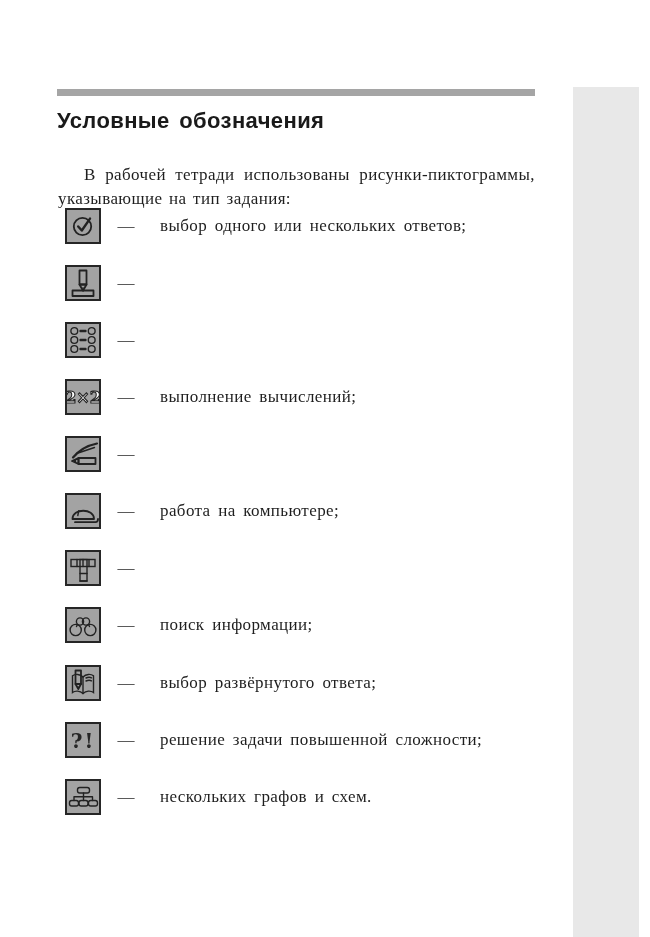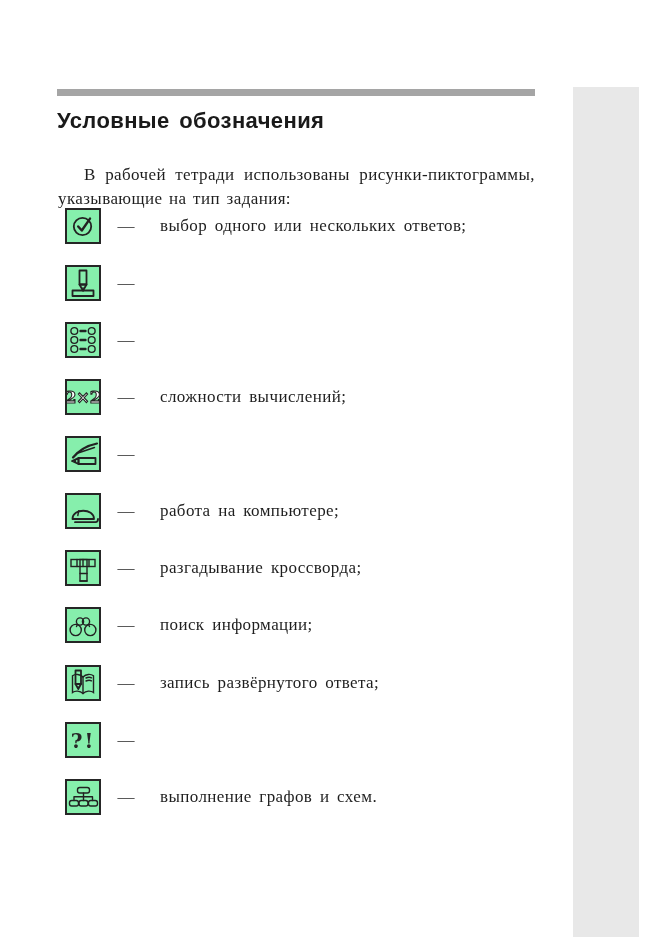--- a/index.html
+++ b/index.html
@@ -45,21 +45,21 @@
   .item{
     position:absolute;left:65px;
     height:36px;
     display:flex;align-items:center;
     white-space:nowrap;
   }
   .pict{
     flex:0 0 auto;
     width:32px;height:32px;
     border:2px solid #262626;
-    background:#86efac;
+    background:#a3a3a3;
     display:inline-block;
   }
   .pict svg{display:block;width:32px;height:32px;}
   .dash{
     display:inline-block;
     margin-left:15px;
     width:20px;
     font-size:17px;
     color:#3c3c3c;
     text-align:center;
@@ -128,21 +128,21 @@
       <span class="dash">—</span>
     </div>
 
     <div class="item" style="top:379px">
       <span class="pict">
         <svg viewBox="0 0 32 32">
             <text x="16" y="22" text-anchor="middle" font-family="DejaVu Serif, serif" font-weight="bold" font-size="16" fill="#ffffff" stroke="#222" stroke-width="1.1">2×2</text>
           </svg>
       </span>
       <span class="dash">—</span>
-      <span class="label">сложности вычислений;</span>
+      <span class="label">выполнение вычислений;</span>
     </div>
 
     <div class="item" style="top:436px">
       <span class="pict">
         <svg viewBox="0 0 32 32">
             <path class="ic" style="stroke-width:2.2" d="M6 19.5 Q15 8.5 30 5.5"></path>
             <path class="ic-thin" d="M9.5 15.5 L27.5 9.5"></path>
             <rect class="ic" x="11.5" y="20" width="17" height="6"></rect>
             <path class="ic" d="M11.5 20 l-6.5 3 l6.5 3 z"></path>
             <path class="ic-fill" d="M5 23 l4.2 -1.9 v3.8 z"></path>
@@ -166,21 +166,20 @@
     <div class="item" style="top:550px">
       <span class="pict">
         <svg viewBox="0 0 32 32">
           <rect class="ic-thin" x="4" y="7.5" width="24" height="7"></rect>
           <path class="ic-thin" d="M10 7.5 V14.5 M16 7.5 V14.5 M22 7.5 V14.5"></path>
           <rect class="ic-thin" x="13" y="7.5" width="7" height="21.5"></rect>
           <path class="ic-thin" d="M13 21.5 H20 M13 29 H20"></path>
         </svg>
       </span>
       <span class="dash">—</span>
-      <span class="label">разгадывание кроссворда;</span>
     </div>
 
     <div class="item" style="top:607px">
       <span class="pict">
         <svg viewBox="0 0 32 32">
           <circle class="ic-thin" cx="8.7" cy="21" r="5.6"></circle>
             <circle class="ic-thin" cx="23.3" cy="21" r="5.6"></circle>
           <circle class="ic-thin" cx="13" cy="12.5" r="3.6"></circle>
             <circle class="ic-thin" cx="19" cy="12.5" r="3.6"></circle>
           <path class="ic-thin" d="M10.5 15.5 L9.5 17.5 M21.5 15.5 L22.5 17.5"></path>
@@ -195,40 +194,41 @@
         <svg viewBox="0 0 32 32">
           <path class="ic-thin" d="M16 10 C13 6.8 8.2 6.8 5.5 8.8 V25.5 C8.2 23.5 13 23.5 16 26.5 C19 23.5 23.8 23.5 26.5 25.5 V8.8 C23.8 6.8 19 6.8 16 10 Z"></path>
           <path class="ic-thin" d="M16 10 V26.5"></path>
           <path class="ic-thin" d="M19 11 C21 10 23 10 24.5 10.8 M19 14 C21 13 23 13 24.5 13.8"></path>
           <rect class="ic" x="8.5" y="3.5" width="5.5" height="13.5" fill="#fff"></rect>
           <path class="ic" d="M8.5 17 h5.5 l-2.7 5 z" fill="#fff"></path>
           <path class="ic-fill" d="M10.3 19.5 l1.8 0 l-0.9 2.5 z"></path>
         </svg>
       </span>
       <span class="dash">—</span>
-      <span class="label">запись развёрнутого ответа;</span>
+      <span class="label">выбор развёрнутого ответа;</span>
     </div>
 
     <div class="item" style="top:722px">
       <span class="pict">
         <svg viewBox="0 0 32 32">
             <text x="16" y="23.5" text-anchor="middle" font-family="DejaVu Serif, serif" font-weight="bold" font-size="20" letter-spacing="2" fill="#262626">?!</text>
           </svg>
       </span>
       <span class="dash">—</span>
+      <span class="label">решение задачи повышенной сложности;</span>
     </div>
 
     <div class="item" style="top:779px">
       <span class="pict">
         <svg viewBox="0 0 32 32">
           <rect class="ic-thin" x="10.5" y="6.5" width="12" height="5.5" rx="2.2"></rect>
           <path class="ic-thin" d="M16.5 12 V15.8 M7 15.8 H25.5 M7 15.8 V19.5 M16.5 15.8 V19.5 M25.5 15.8 V19.5"></path>
           <rect class="ic-thin" x="2.5" y="19.5" width="9" height="5.5" rx="2.2"></rect>
           <rect class="ic-thin" x="12" y="19.5" width="9" height="5.5" rx="2.2"></rect>
           <rect class="ic-thin" x="21.5" y="19.5" width="9" height="5.5" rx="2.2"></rect>
         </svg>
       </span>
       <span class="dash">—</span>
-      <span class="label">выполнение графов и схем.</span>
+      <span class="label">нескольких графов и схем.</span>
     </div>
 
   </div>
 </div>
 
 </body></html>

